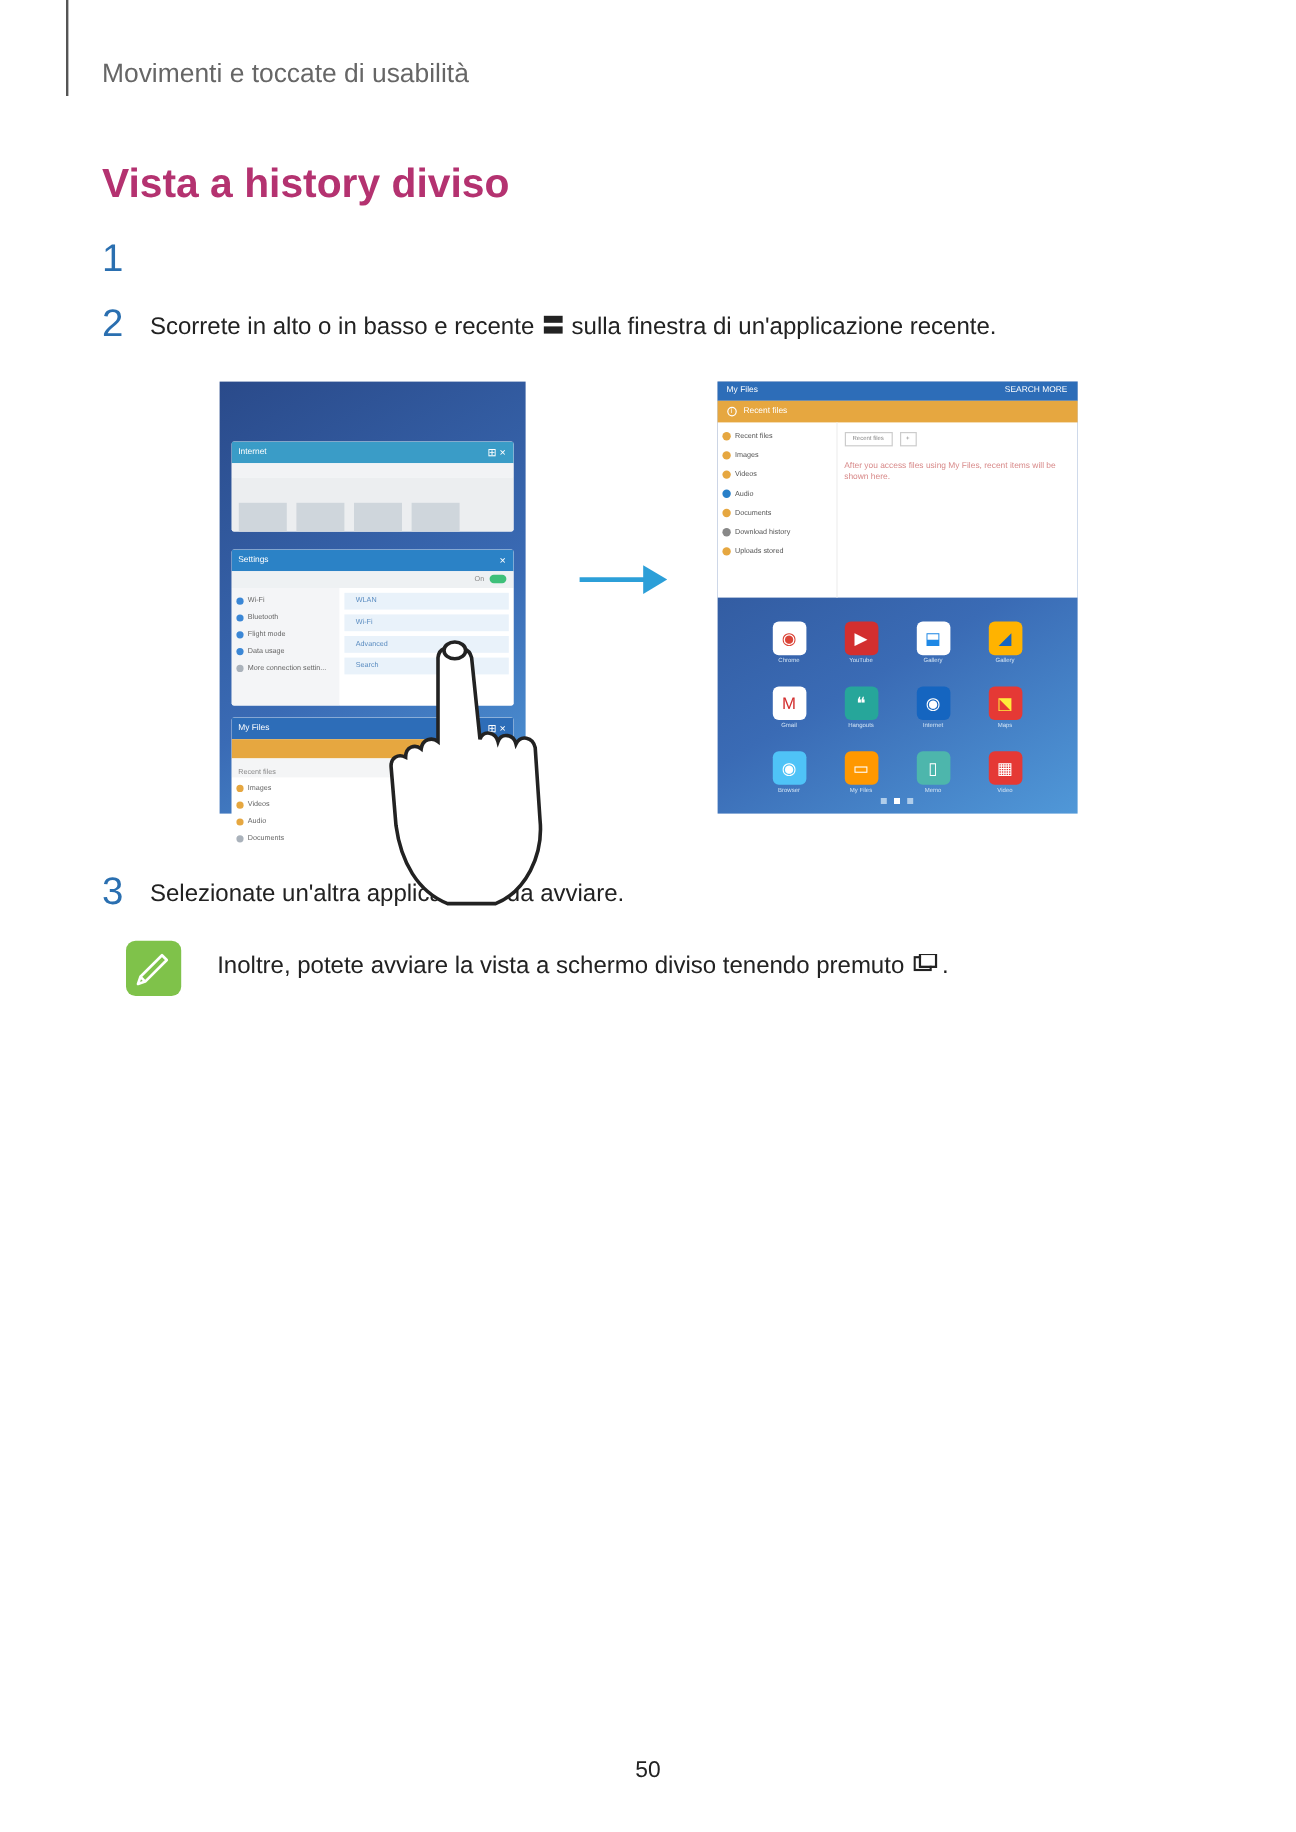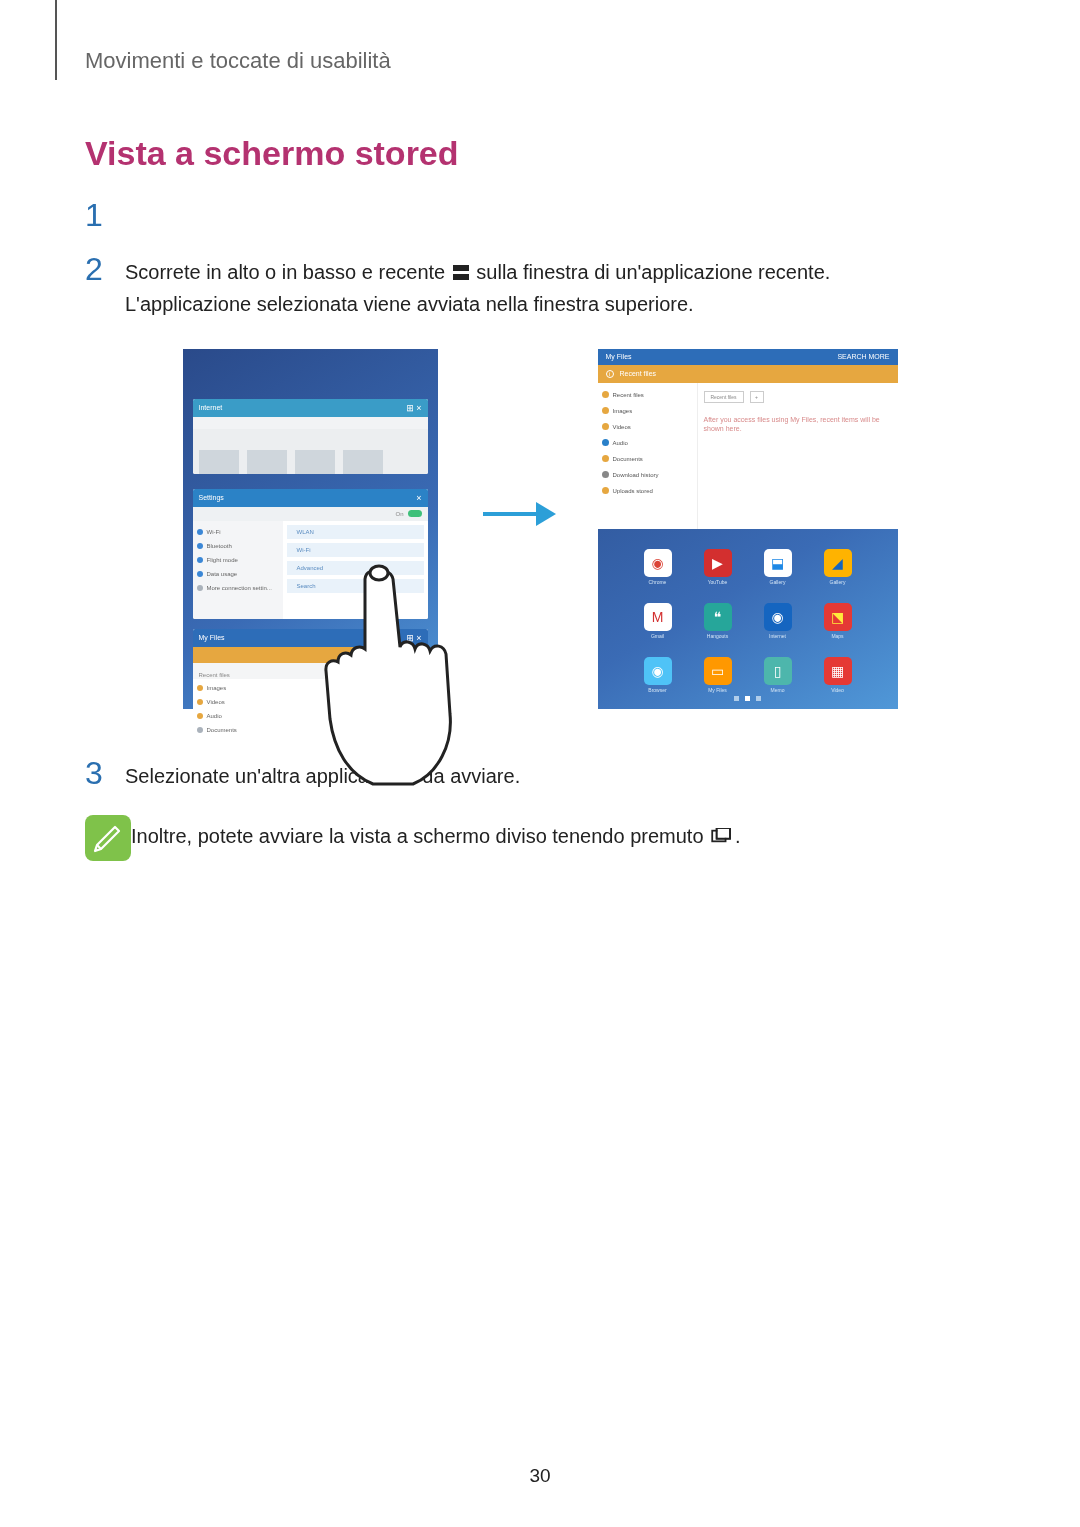--- a/index.html
+++ b/index.html
@@ -167,22 +167,23 @@
     row-gap: 18px; padding: 0 30px;
   }
   .tablet2 .ic{display:flex;flex-direction:column;align-items:center;gap:2px;}
   .tablet2 .ic .box{width:28px;height:28px;border-radius:5px;display:flex;align-items:center;justify-content:center;font-size:14px;color:#fff;}
   .tablet2 .ic .lbl{font-size:5px;color:#d2e4f5;}
   .tablet2 .dots{position:absolute;bottom:8px;left:0;right:0;display:flex;gap:6px;justify-content:center;}
   .tablet2 .dots span{width:5px;height:5px;background:#b0cdea;display:block;}
   .tablet2 .dots span.a{background:#fff;}
 
   .note-row{
-    display:flex; align-items:flex-start;
+    display:flex; gap:30px; align-items:flex-start;
     margin-top: 10px;
+    margin-left: 20px;
   }
   .note-icon{
     width:46px;height:46px;border-radius:8px;
     background:#7fc24a;display:flex;align-items:center;justify-content:center;
     flex-shrink:0;
   }
   .note-text{
     font-size:20px;color:#222;padding-top:10px;
   }
   .page-num{
@@ -191,39 +192,38 @@
   }
 </style>
 </head>
 <body>
 
 <div class="page">
   <div class="side-line"></div>
 
   <div class="chapter">Movimenti e toccate di usabilità</div>
 
-  <h2 class="heading">Vista a schermo stored</h2>
+  <h2 class="heading">Vista a history diviso</h2>
 
   <div class="step">
     <div class="step-num">1</div>
   </div>
 
   <div class="step">
     <div class="step-num">2</div>
     <div class="step-body">
       <span>Scorrete in alto o in basso e recente </span>
       <span class="inline-icon">
         <svg class="split-icon" viewBox="0 0 16 16">
           <rect x="0" y="0" width="16" height="6" fill="#222"></rect>
           <rect x="0" y="9" width="16" height="6" fill="#222"></rect>
         </svg>
       </span>
       <span> sulla finestra di un'applicazione recente.</span>
       <br>
-      <span>L'applicazione selezionata viene avviata nella finestra superiore.</span>
     </div>
   </div>
 
   <div class="figure-row">
 
     <div class="tablet">
       <div class="win w1">
         <div class="bar">
             <span>Internet</span>
             <span class="right">⊞ ×</span>
@@ -439,14 +439,14 @@
         <svg class="recent-icon" viewBox="0 0 24 18">
           <rect x="1" y="3" width="15" height="12" fill="none" stroke="#222" stroke-width="2"></rect>
           <rect x="6" y="0" width="15" height="12" fill="none" stroke="#222" stroke-width="2"></rect>
           <rect x="7" y="1" width="13" height="10" fill="#fff"></rect>
           <rect x="6" y="0" width="15" height="12" fill="none" stroke="#222" stroke-width="2"></rect>
         </svg>
       </span><span>.</span>
     </div>
   </div>
 
-  <div class="page-num">30</div>
+  <div class="page-num">50</div>
 </div>
 
 </body></html>

